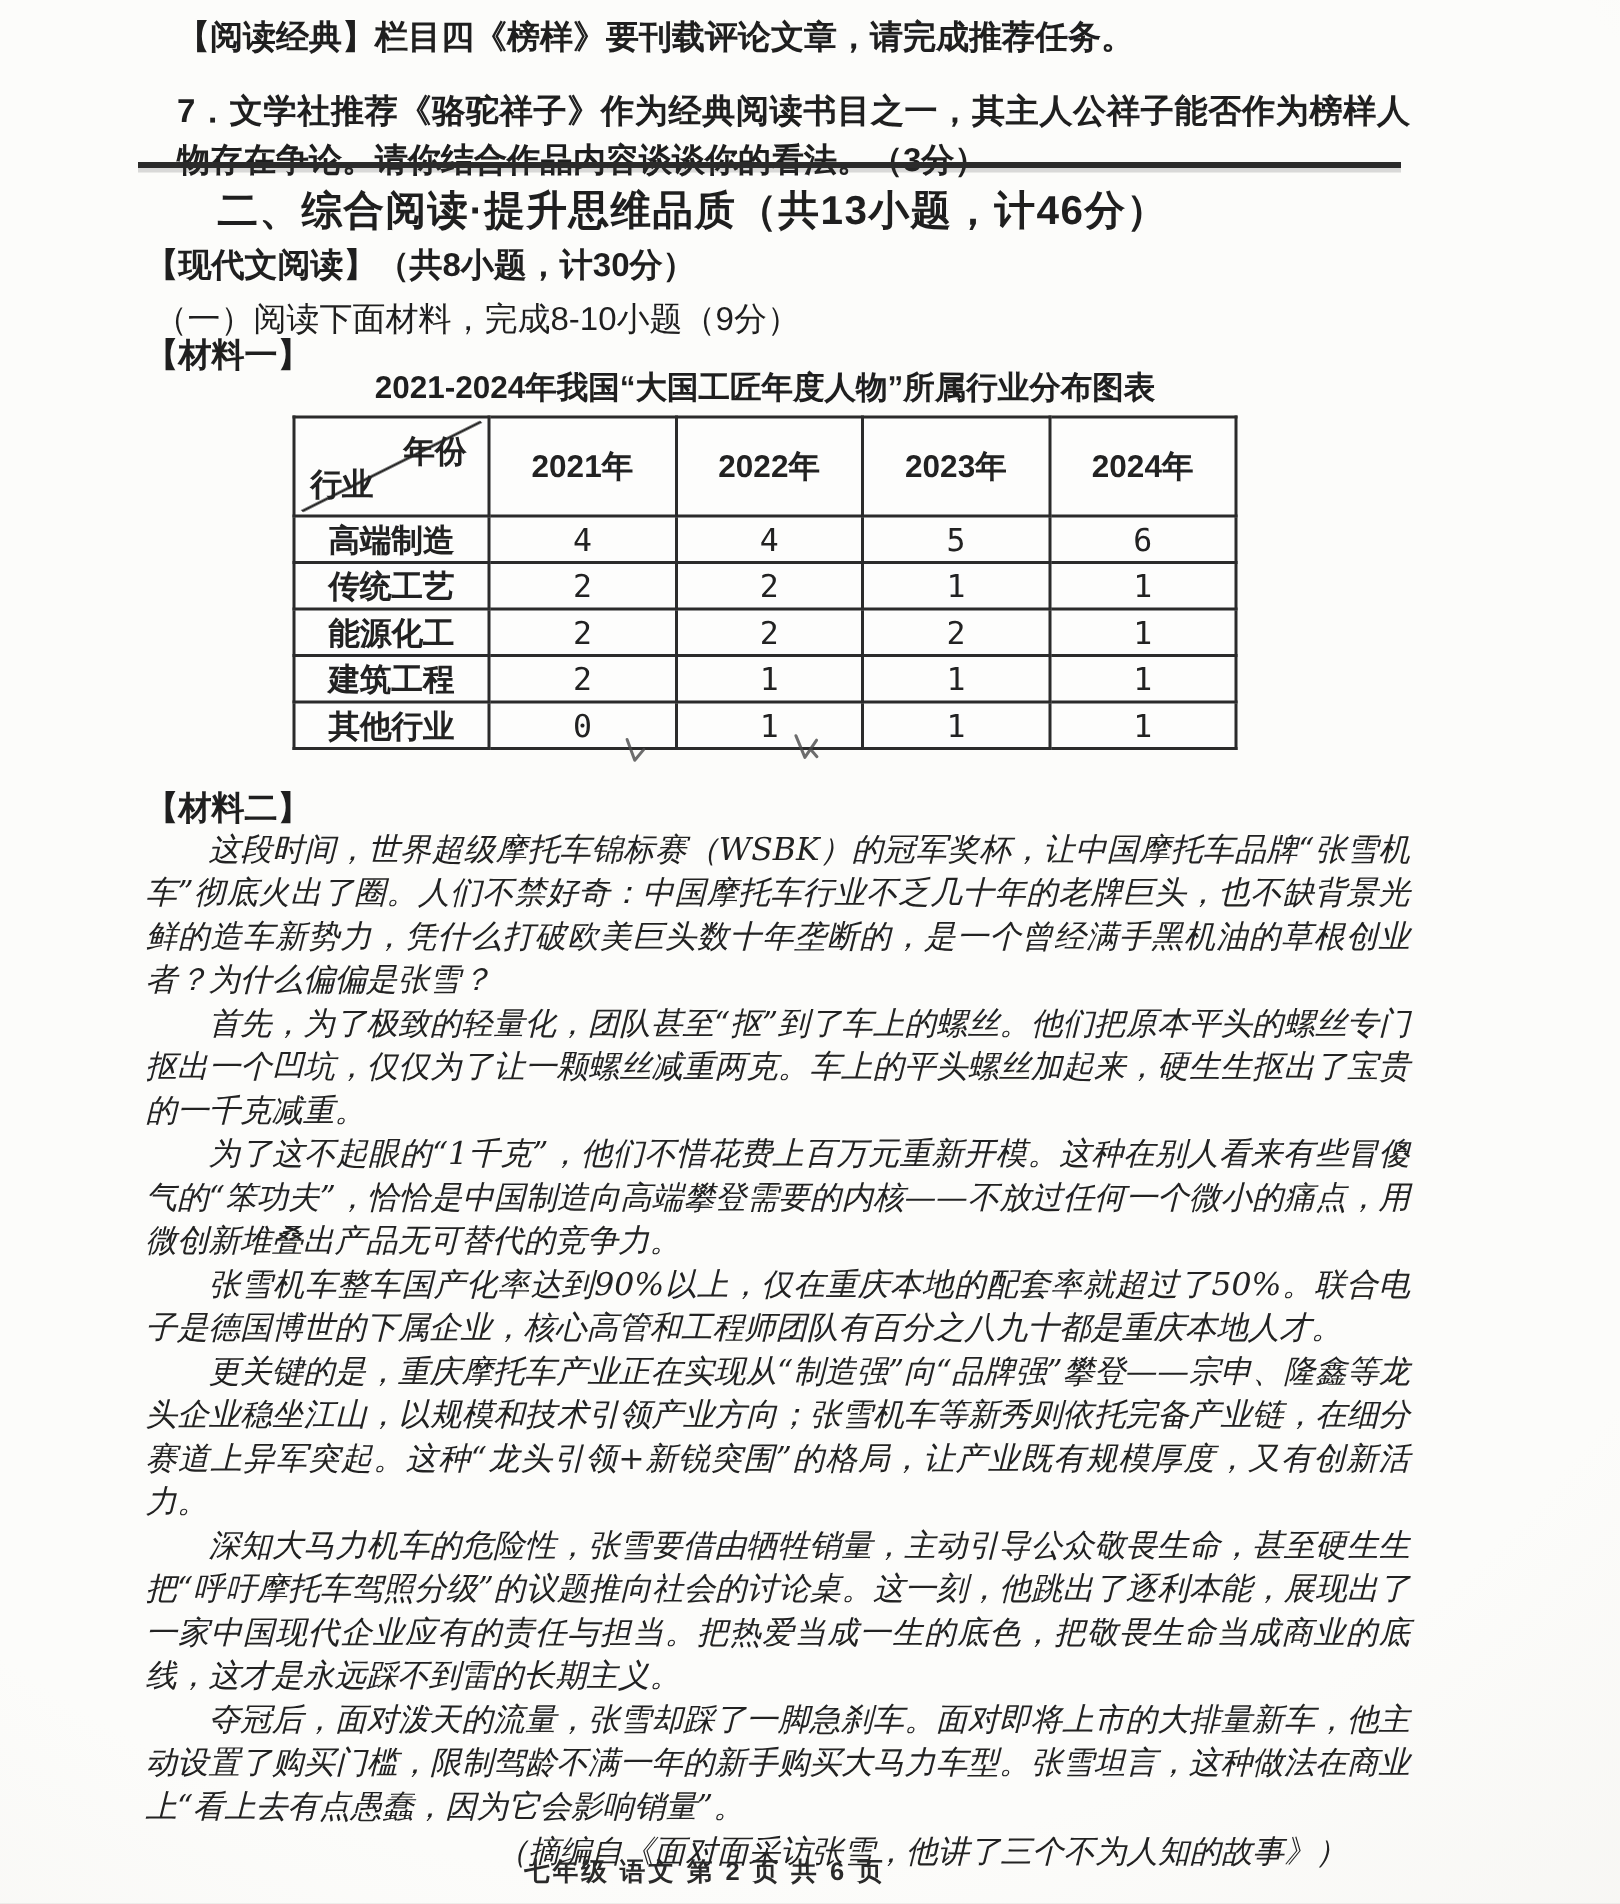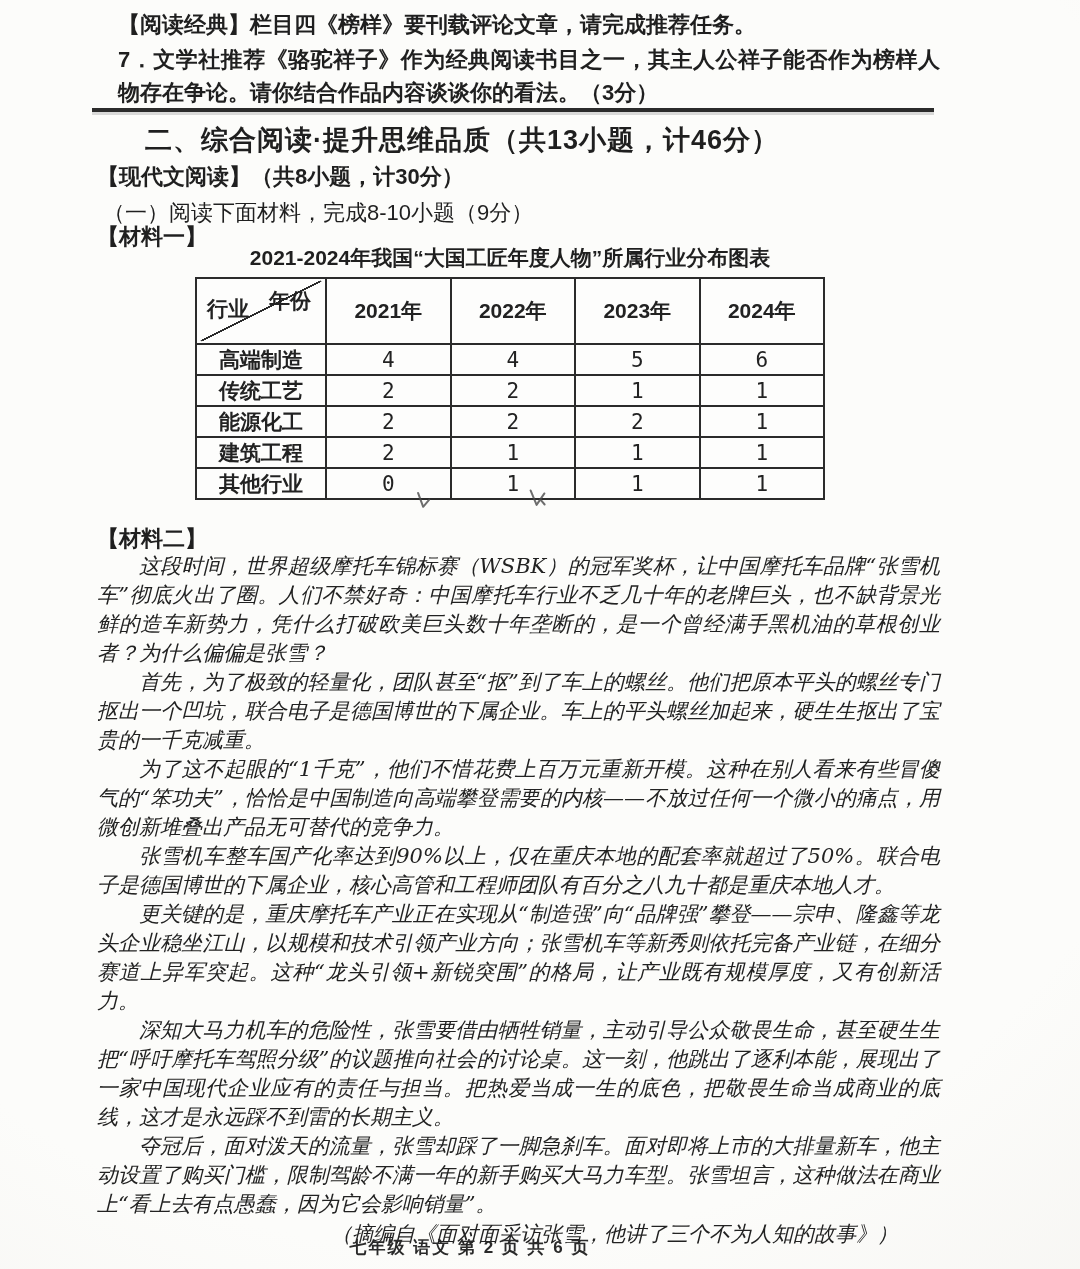--- a/index.html
+++ b/index.html
@@ -15,21 +15,21 @@
     overflow: hidden;
     background:
       radial-gradient(ellipse 130% 110% at 42% 38%, #fcfcfa 55%, #f5f4f1 80%, #e8e7e3 100%);
   }
   
   .intro {
     position: absolute; left: 118px; top: 8px; width: 822px;
     font-weight: 700; font-size: 22px; line-height: 33px;
     text-align: justify;
   }
-  .intro .q7 { margin-top: 2px; }
+  .intro .q7 { margin-top: 16px; }
   .divider {
     position: absolute; left: 92px; top: 108px; width: 842px; height: 4px;
     background: #2b2b2b;
     box-shadow: 0 3px 0 rgba(60,60,60,.18);
   }
   
   .section-title {
     position: absolute; left: 145px; top: 122px;
     font-size: 27px; font-weight: 800; letter-spacing: 1px;
   }
@@ -53,21 +53,21 @@
     height: 31px; padding: 0 4px;
   }
   table.dist thead th { height: 66px; border-radius: 14px; }
   th.corner {
     position: relative; width: 130px;
     background-image: linear-gradient(to bottom right,
       transparent calc(50% - 1px), #2b2b2b calc(50% - 1px),
       #2b2b2b calc(50% + 1px), transparent calc(50% + 1px));
   }
   th.corner .c-top { position: absolute; top: 8px; right: 14px; font-weight: 600; }
-  th.corner .c-bottom { position: absolute; bottom: 20px; left: 10px; font-weight: 600; }
+  th.corner .c-bottom { position: absolute; bottom: 6px; left: 10px; font-weight: 600; }
   table.dist td { font-family: "DejaVu Sans Mono", monospace; font-weight: 500; }
   table.dist tbody th { width: 130px; }
   .pen-mark { position: absolute; opacity: .8; }
   .pen-mark.m1 { left: 218px; top: 247px; transform: rotate(8deg); }
   .pen-mark.m2 { left: 330px; top: 244px; transform: rotate(4deg); }
   
   .material-body {
     position: absolute; left: 97px; top: 552px; width: 843px;
     font-family: "DejaVu Serif", "Liberation Serif", serif;
     font-style: italic;
@@ -158,21 +158,21 @@
     </svg>
     <svg class="pen-mark m2" width="26" height="22" viewBox="0 0 26 22">
       <path d="M5 3 L12 17 M12 17 L19 5 M16 12 L20 16" stroke="#4a4a4a" stroke-width="2" fill="none" stroke-linecap="round"></path>
     </svg>
   </div>
 
   <p class="sub bold material2-label">【材料二】</p>
 
   <div class="material-body">
     <p>这段时间，世界超级摩托车锦标赛（WSBK）的冠军奖杯，让中国摩托车品牌“张雪机车”彻底火出了圈。人们不禁好奇：中国摩托车行业不乏几十年的老牌巨头，也不缺背景光鲜的造车新势力，凭什么打破欧美巨头数十年垄断的，是一个曾经满手黑机油的草根创业者？为什么偏偏是张雪？</p>
-    <p>首先，为了极致的轻量化，团队甚至“抠”到了车上的螺丝。他们把原本平头的螺丝专门抠出一个凹坑，联合电子是德国博世的下属企业。车上的平头螺丝加起来，硬生生抠出了宝贵的一千克减重。</p>
+    <p>首先，为了极致的轻量化，团队甚至“抠”到了车上的螺丝。他们把原本平头的螺丝专门抠出一个凹坑，仅仅为了让一颗螺丝减重两克。车上的平头螺丝加起来，硬生生抠出了宝贵的一千克减重。</p>
     <p>为了这不起眼的“1千克”，他们不惜花费上百万元重新开模。这种在别人看来有些冒傻气的“笨功夫”，恰恰是中国制造向高端攀登需要的内核——不放过任何一个微小的痛点，用微创新堆叠出产品无可替代的竞争力。</p>
     <p>张雪机车整车国产化率达到90%以上，仅在重庆本地的配套率就超过了50%。联合电子是德国博世的下属企业，核心高管和工程师团队有百分之八九十都是重庆本地人才。</p>
     <p>更关键的是，重庆摩托车产业正在实现从“制造强”向“品牌强”攀登——宗申、隆鑫等龙头企业稳坐江山，以规模和技术引领产业方向；张雪机车等新秀则依托完备产业链，在细分赛道上异军突起。这种“龙头引领+新锐突围”的格局，让产业既有规模厚度，又有创新活力。</p>
     <p>深知大马力机车的危险性，张雪要借由牺牲销量，主动引导公众敬畏生命，甚至硬生生把“呼吁摩托车驾照分级”的议题推向社会的讨论桌。这一刻，他跳出了逐利本能，展现出了一家中国现代企业应有的责任与担当。把热爱当成一生的底色，把敬畏生命当成商业的底线，这才是永远踩不到雷的长期主义。</p>
     <p>夺冠后，面对泼天的流量，张雪却踩了一脚急刹车。面对即将上市的大排量新车，他主动设置了购买门槛，限制驾龄不满一年的新手购买大马力车型。张雪坦言，这种做法在商业上“看上去有点愚蠢，因为它会影响销量”。</p>
     <p class="citation">（摘编自《面对面采访张雪，他讲了三个不为人知的故事》）</p>
   </div>
 
   <p class="footer">七年级 语文 第 2 页 共 6 页</p>
 

